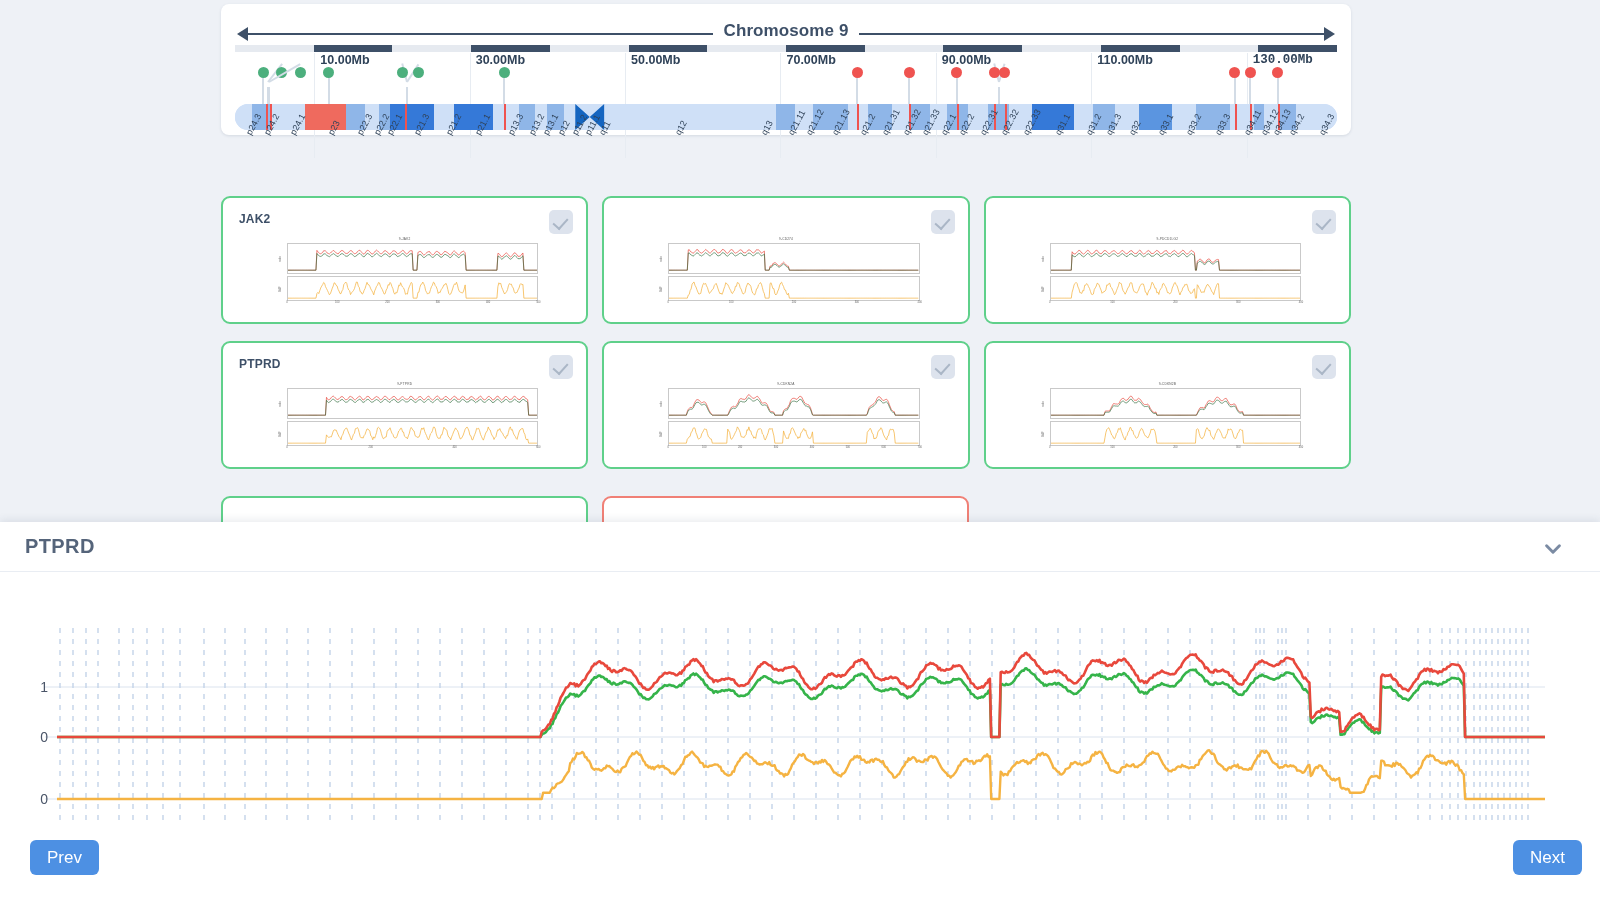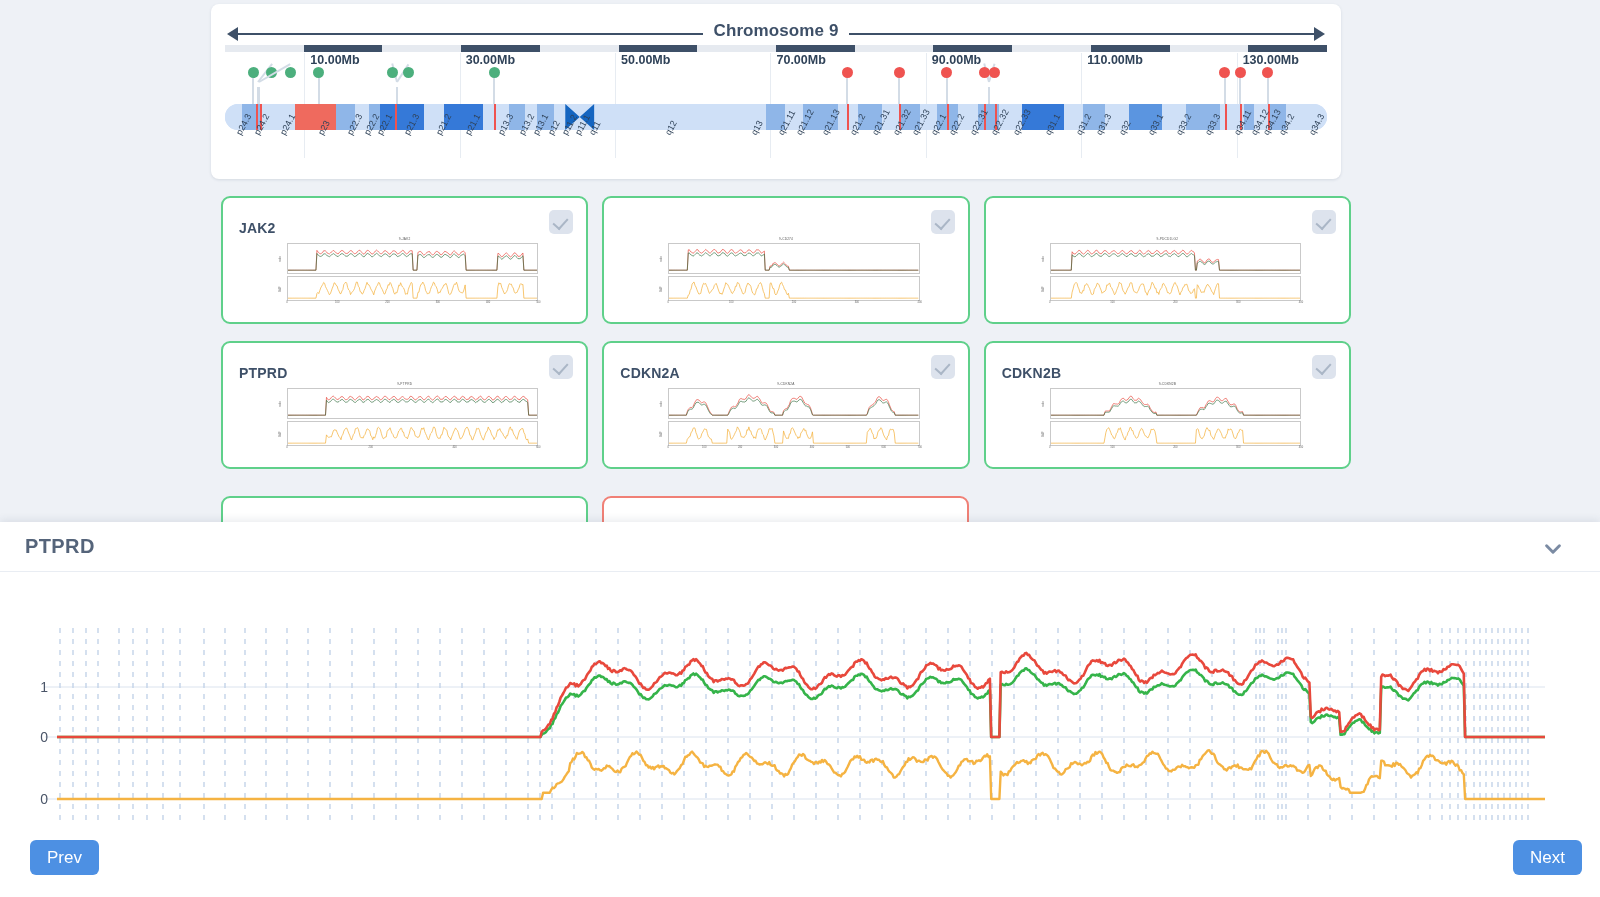--- a/index.html
+++ b/index.html
@@ -17,22 +17,22 @@
     left: 0; top: 0;
     width: 1600px;
     height: 522px;
     background: #eef1f6;
     overflow: hidden;
   }
 
   
   #ideogram-panel {
     position: absolute;
-    left: 211px; top: 4px;
-    width: 1130px; height: 175px;
+    left: 221px; top: 4px;
+    width: 1130px; height: 131px;
     background: #ffffff;
     border-radius: 8px;
     box-shadow: 0 1px 3px rgba(40,60,90,.13);
   }
   #chrom-arrow-row {
     position: absolute;
     left: 14px; top: 19px;
     width: 1102px; height: 22px;
   }
   .arrow-line {
@@ -150,24 +150,23 @@
     position: relative;
     background: #ffffff;
     border: 2px solid #5fd08a;
     border-radius: 9px;
     height: 128px;
     padding: 14px 16px 0 16px;
     overflow: hidden;
   }
   .gene-card.loss { border-color: #f08076; }
   .gene-name {
-    font-size: 14px; font-weight: 700;
+    font-size: 12px; font-weight: 700;
     color: #3e5068;
     letter-spacing: .2px;
-    margin-top: 8px;
   }
   .card-check {
     position: absolute;
     right: 13px; top: 12px;
     width: 24px; height: 24px;
     background: #dde3ed;
     border-radius: 5px;
   }
   .card-check::after {
     content: "";
@@ -316,21 +315,21 @@
         <div class="scale-tick" style="left: 240.726px;">30.00Mb</div>
         <div class="scale-gridline" style="left: 390.108px;"></div>
         <div class="scale-tick" style="left: 396.108px;">50.00Mb</div>
         <div class="scale-gridline" style="left: 545.49px;"></div>
         <div class="scale-tick" style="left: 551.49px;">70.00Mb</div>
         <div class="scale-gridline" style="left: 700.872px;"></div>
         <div class="scale-tick" style="left: 706.872px;">90.00Mb</div>
         <div class="scale-gridline" style="left: 856.254px;"></div>
         <div class="scale-tick" style="left: 862.254px;">110.00Mb</div>
         <div class="scale-gridline" style="left: 1011.64px;"></div>
-        <div class="scale-tick" style="left: 1017.64px;">130.00Mb</div>
+        <div class="scale-tick" style="left: 1017.64px; font-family: Liberation Mono, monospace;">130.00Mb</div>
       </div>
     <div id="markers-layer">
         <div class="lolli-stem" style="left: 27.0963px; height: 32px;"></div>
         <div class="lolli-dot gain" style="left: 22.5963px; top: 0px;"></div>
         <div class="lolli-stem" style="left: 31.779px; height: 18px;"></div>
         <div class="lolli-diag" style="left: 32.779px; top: 14px; width: 22.8331px; transform: rotate(-52.0296deg);"></div>
         <div class="lolli-dot gain" style="left: 41.3272px; top: 0px;"></div>
         <div class="lolli-stem" style="left: 33.3399px; height: 18px;"></div>
         <div class="lolli-diag" style="left: 34.3399px; top: 14px; width: 36.0357px; transform: rotate(-29.9672deg);"></div>
         <div class="lolli-dot gain" style="left: 60.0581px; top: 0px;"></div>
@@ -569,21 +568,20 @@
           </div>
           <div class="mini-xaxis">
             <span class="mini-xtick" style="left: 0%;">0</span>
             <span class="mini-xtick" style="left: 33.3333%;">200</span>
             <span class="mini-xtick" style="left: 66.6667%;">400</span>
             <span class="mini-xtick" style="left: 100%;">600</span>
           </div>
         </div>
       </div>
       <div class="gene-card">
-        <div class="gene-name">CDKN2A</div>
         <div class="card-check"></div>
         <div class="mini-plot">
           <div class="mini-title">9-CDKN2A</div>
           <div class="mini-pane top">
             <div class="mini-ylab">ratio</div>
             <svg viewBox="0 0 256 31" preserveAspectRatio="none">
               <path d="M0.0,28.0L1.0,28.0L2.0,28.0L3.0,28.0L4.0,28.0L4.9,28.0L5.9,28.0L6.9,28.0L7.9,28.0L8.9,28.0L9.9,28.0L10.9,28.0L11.9,28.0L12.8,28.0L13.8,28.0L14.8,28.0L15.8,28.0L16.8,28.0L17.8,28.0L18.8,24.1L19.8,21.6L20.8,20.7L21.7,19.8L22.7,20.0L23.7,19.7L24.7,18.6L25.7,16.2L26.7,14.0L27.7,12.1L28.7,11.4L29.7,11.4L30.6,11.7L31.6,13.0L32.6,13.9L33.6,14.9L34.6,14.3L35.6,13.8L36.6,13.9L37.6,14.6L38.5,16.4L39.5,18.8L40.5,21.4L41.5,23.5L42.5,25.4L43.5,26.2L44.5,28.0L45.5,28.0L46.5,28.0L47.4,28.0L48.4,28.0L49.4,28.0L50.4,28.0L51.4,28.0L52.4,28.0L53.4,28.0L54.4,28.0L55.4,28.0L56.3,28.0L57.3,28.0L58.3,28.0L59.3,28.0L60.3,28.0L61.3,25.4L62.3,22.9L63.3,20.9L64.2,19.4L65.2,19.0L66.2,18.4L67.2,19.0L68.2,18.9L69.2,17.6L70.2,15.9L71.2,14.1L72.2,11.3L73.1,10.5L74.1,10.1L75.1,10.9L76.1,10.7L77.1,11.5L78.1,10.6L79.1,10.2L80.1,8.2L81.1,6.6L82.0,6.0L83.0,6.8L84.0,7.7L85.0,8.8L86.0,10.0L87.0,9.9L88.0,9.6L89.0,8.9L89.9,8.1L90.9,7.8L91.9,9.2L92.9,10.3L93.9,12.1L94.9,14.3L95.9,15.1L96.9,14.9L97.9,14.6L98.8,14.7L99.8,15.1L100.8,16.6L101.8,19.0L102.8,21.3L103.8,23.3L104.8,24.4L105.8,24.1L106.7,24.5L107.7,24.9L108.7,28.0L109.7,28.0L110.7,28.0L111.7,28.0L112.7,28.0L113.7,28.0L114.7,28.0L115.6,28.0L116.6,28.0L117.6,23.1L118.6,22.2L119.6,21.1L120.6,20.8L121.6,20.6L122.6,18.2L123.6,16.6L124.5,13.5L125.5,11.3L126.5,10.3L127.5,10.0L128.5,9.9L129.5,10.2L130.5,11.0L131.5,10.9L132.4,9.9L133.4,8.6L134.4,7.8L135.4,8.0L136.4,8.8L137.4,11.1L138.4,13.1L139.4,15.0L140.4,15.9L141.3,16.0L142.3,16.7L143.3,16.8L144.3,18.3L145.3,20.2L146.3,23.4L147.3,27.5L148.3,28.0L149.3,28.0L150.2,28.0L151.2,28.0L152.2,28.0L153.2,28.0L154.2,28.0L155.2,28.0L156.2,28.0L157.2,28.0L158.1,28.0L159.1,28.0L160.1,28.0L161.1,28.0L162.1,28.0L163.1,28.0L164.1,28.0L165.1,28.0L166.1,28.0L167.0,28.0L168.0,28.0L169.0,28.0L170.0,28.0L171.0,28.0L172.0,28.0L173.0,28.0L174.0,28.0L174.9,28.0L175.9,28.0L176.9,28.0L177.9,28.0L178.9,28.0L179.9,28.0L180.9,28.0L181.9,28.0L182.9,28.0L183.8,28.0L184.8,28.0L185.8,28.0L186.8,28.0L187.8,28.0L188.8,28.0L189.8,28.0L190.8,28.0L191.8,28.0L192.7,28.0L193.7,28.0L194.7,28.0L195.7,28.0L196.7,28.0L197.7,28.0L198.7,28.0L199.7,28.0L200.6,28.0L201.6,28.0L202.6,28.0L203.6,26.2L204.6,22.5L205.6,19.7L206.6,18.4L207.6,17.7L208.6,17.1L209.5,16.4L210.5,15.6L211.5,14.3L212.5,12.8L213.5,10.3L214.5,8.7L215.5,8.2L216.5,8.6L217.5,9.5L218.4,10.9L219.4,12.1L220.4,12.2L221.4,11.8L222.4,11.2L223.4,10.9L224.4,12.1L225.4,14.2L226.3,17.0L227.3,19.4L228.3,22.0L229.3,23.1L230.3,24.0L231.3,24.2L232.3,28.0L233.3,28.0L234.3,28.0L235.2,28.0L236.2,28.0L237.2,28.0L238.2,28.0L239.2,28.0L240.2,28.0L241.2,28.0L242.2,28.0L243.2,28.0L244.1,28.0L245.1,28.0L246.1,28.0L247.1,28.0L248.1,28.0L249.1,28.0L250.1,28.0L251.1,28.0L252.0,28.0L253.0,28.0L254.0,28.0L255.0,28.0L256.0,28.0" fill="none" stroke="#e8483c" stroke-width="0.8" opacity="0.9"></path>
               <path d="M0.0,28.0L1.0,28.0L2.0,28.0L3.0,28.0L4.0,28.0L4.9,28.0L5.9,28.0L6.9,28.0L7.9,28.0L8.9,28.0L9.9,28.0L10.9,28.0L11.9,28.0L12.8,28.0L13.8,28.0L14.8,28.0L15.8,28.0L16.8,28.0L17.8,28.0L18.8,25.4L19.8,23.1L20.8,22.4L21.7,21.6L22.7,21.7L23.7,21.5L24.7,20.5L25.7,18.4L26.7,16.5L27.7,14.8L28.7,14.2L29.7,14.2L30.6,14.4L31.6,15.6L32.6,16.4L33.6,17.2L34.6,16.8L35.6,16.3L36.6,16.4L37.6,17.0L38.5,18.6L39.5,20.7L40.5,23.0L41.5,24.8L42.5,26.5L43.5,27.1L44.5,28.0L45.5,28.0L46.5,28.0L47.4,28.0L48.4,28.0L49.4,28.0L50.4,28.0L51.4,28.0L52.4,28.0L53.4,28.0L54.4,28.0L55.4,28.0L56.3,28.0L57.3,28.0L58.3,28.0L59.3,28.0L60.3,28.0L61.3,26.5L62.3,24.3L63.3,22.6L64.2,21.2L65.2,20.9L66.2,20.4L67.2,20.9L68.2,20.8L69.2,19.6L70.2,18.1L71.2,16.6L72.2,14.1L73.1,13.4L74.1,13.0L75.1,13.8L76.1,13.6L77.1,14.2L78.1,13.5L79.1,13.1L80.1,11.4L81.1,10.0L82.0,9.4L83.0,10.2L84.0,11.0L85.0,11.9L86.0,12.9L87.0,12.9L88.0,12.6L89.0,12.0L89.9,11.3L90.9,11.0L91.9,12.3L92.9,13.2L93.9,14.8L94.9,16.8L95.9,17.4L96.9,17.3L97.9,17.0L98.8,17.1L99.8,17.5L100.8,18.7L101.8,20.9L102.8,22.9L103.8,24.7L104.8,25.6L105.8,25.4L106.7,25.7L107.7,26.0L108.7,28.0L109.7,28.0L110.7,28.0L111.7,28.0L112.7,28.0L113.7,28.0L114.7,28.0L115.6,28.0L116.6,28.0L117.6,24.5L118.6,23.7L119.6,22.7L120.6,22.5L121.6,22.3L122.6,20.1L123.6,18.8L124.5,16.0L125.5,14.1L126.5,13.3L127.5,13.0L128.5,12.9L129.5,13.1L130.5,13.8L131.5,13.7L132.4,12.9L133.4,11.8L134.4,11.1L135.4,11.2L136.4,11.9L137.4,14.0L138.4,15.6L139.4,17.4L140.4,18.2L141.3,18.2L142.3,18.9L143.3,18.9L144.3,20.3L145.3,21.9L146.3,24.7L147.3,27.6L148.3,28.0L149.3,28.0L150.2,28.0L151.2,28.0L152.2,28.0L153.2,28.0L154.2,28.0L155.2,28.0L156.2,28.0L157.2,28.0L158.1,28.0L159.1,28.0L160.1,28.0L161.1,28.0L162.1,28.0L163.1,28.0L164.1,28.0L165.1,28.0L166.1,28.0L167.0,28.0L168.0,28.0L169.0,28.0L170.0,28.0L171.0,28.0L172.0,28.0L173.0,28.0L174.0,28.0L174.9,28.0L175.9,28.0L176.9,28.0L177.9,28.0L178.9,28.0L179.9,28.0L180.9,28.0L181.9,28.0L182.9,28.0L183.8,28.0L184.8,28.0L185.8,28.0L186.8,28.0L187.8,28.0L188.8,28.0L189.8,28.0L190.8,28.0L191.8,28.0L192.7,28.0L193.7,28.0L194.7,28.0L195.7,28.0L196.7,28.0L197.7,28.0L198.7,28.0L199.7,28.0L200.6,28.0L201.6,28.0L202.6,28.0L203.6,27.1L204.6,23.9L205.6,21.5L206.6,20.3L207.6,19.7L208.6,19.2L209.5,18.6L210.5,17.9L211.5,16.7L212.5,15.4L213.5,13.3L214.5,11.8L215.5,11.4L216.5,11.7L217.5,12.5L218.4,13.8L219.4,14.8L220.4,14.9L221.4,14.6L222.4,14.0L223.4,13.8L224.4,14.8L225.4,16.7L226.3,19.1L227.3,21.2L228.3,23.5L229.3,24.5L230.3,25.2L231.3,25.4L232.3,28.0L233.3,28.0L234.3,28.0L235.2,28.0L236.2,28.0L237.2,28.0L238.2,28.0L239.2,28.0L240.2,28.0L241.2,28.0L242.2,28.0L243.2,28.0L244.1,28.0L245.1,28.0L246.1,28.0L247.1,28.0L248.1,28.0L249.1,28.0L250.1,28.0L251.1,28.0L252.0,28.0L253.0,28.0L254.0,28.0L255.0,28.0L256.0,28.0" fill="none" stroke="#2f6b3a" stroke-width="0.8" opacity="0.85"></path>
             </svg>
           </div>
@@ -599,21 +597,20 @@
             <span class="mini-xtick" style="left: 28.5714%;">200</span>
             <span class="mini-xtick" style="left: 42.8571%;">300</span>
             <span class="mini-xtick" style="left: 57.1429%;">400</span>
             <span class="mini-xtick" style="left: 71.4286%;">500</span>
             <span class="mini-xtick" style="left: 85.7143%;">600</span>
             <span class="mini-xtick" style="left: 100%;">700</span>
           </div>
         </div>
       </div>
       <div class="gene-card">
-        <div class="gene-name">CDKN2B</div>
         <div class="card-check"></div>
         <div class="mini-plot">
           <div class="mini-title">9-CDKN2B</div>
           <div class="mini-pane top">
             <div class="mini-ylab">ratio</div>
             <svg viewBox="0 0 256 31" preserveAspectRatio="none">
               <path d="M0.0,28.0L1.0,28.0L2.0,28.0L3.0,28.0L4.0,28.0L4.9,28.0L5.9,28.0L6.9,28.0L7.9,28.0L8.9,28.0L9.9,28.0L10.9,28.0L11.9,28.0L12.8,28.0L13.8,28.0L14.8,28.0L15.8,28.0L16.8,28.0L17.8,28.0L18.8,28.0L19.8,28.0L20.8,28.0L21.7,28.0L22.7,28.0L23.7,28.0L24.7,28.0L25.7,28.0L26.7,28.0L27.7,28.0L28.7,28.0L29.7,28.0L30.6,28.0L31.6,28.0L32.6,28.0L33.6,28.0L34.6,28.0L35.6,28.0L36.6,28.0L37.6,28.0L38.5,28.0L39.5,28.0L40.5,28.0L41.5,28.0L42.5,28.0L43.5,28.0L44.5,28.0L45.5,28.0L46.5,28.0L47.4,28.0L48.4,28.0L49.4,28.0L50.4,28.0L51.4,28.0L52.4,28.0L53.4,28.0L54.4,28.0L55.4,24.1L56.3,23.5L57.3,23.5L58.3,23.5L59.3,23.5L60.3,23.1L61.3,21.0L62.3,18.9L63.3,17.0L64.2,15.6L65.2,15.7L66.2,16.0L67.2,16.0L68.2,16.2L69.2,15.9L70.2,14.7L71.2,12.4L72.2,10.9L73.1,10.3L74.1,9.7L75.1,10.8L76.1,11.6L77.1,12.4L78.1,11.5L79.1,11.0L80.1,9.1L81.1,8.3L82.0,7.5L83.0,8.1L84.0,9.9L85.0,11.2L86.0,12.2L87.0,12.0L88.0,12.1L89.0,10.5L89.9,9.9L90.9,10.6L91.9,11.3L92.9,13.0L93.9,14.5L94.9,15.9L95.9,16.7L96.9,16.6L97.9,16.7L98.8,16.1L99.8,16.6L100.8,18.0L101.8,20.5L102.8,22.0L103.8,23.6L104.8,24.5L105.8,25.0L106.7,25.1L107.7,24.5L108.7,28.0L109.7,28.0L110.7,28.0L111.7,28.0L112.7,28.0L113.7,28.0L114.7,28.0L115.6,28.0L116.6,28.0L117.6,28.0L118.6,28.0L119.6,28.0L120.6,28.0L121.6,28.0L122.6,28.0L123.6,28.0L124.5,28.0L125.5,28.0L126.5,28.0L127.5,28.0L128.5,28.0L129.5,28.0L130.5,28.0L131.5,28.0L132.4,28.0L133.4,28.0L134.4,28.0L135.4,28.0L136.4,28.0L137.4,28.0L138.4,28.0L139.4,28.0L140.4,28.0L141.3,28.0L142.3,28.0L143.3,28.0L144.3,28.0L145.3,28.0L146.3,28.0L147.3,28.0L148.3,28.0L149.3,28.0L150.2,25.6L151.2,23.4L152.2,21.5L153.2,19.9L154.2,20.0L155.2,19.6L156.2,20.2L157.2,20.5L158.1,19.1L159.1,16.9L160.1,15.4L161.1,13.2L162.1,12.7L163.1,12.4L164.1,13.0L165.1,13.4L166.1,13.8L167.0,13.5L168.0,12.0L169.0,10.2L170.0,8.9L171.0,8.8L172.0,9.3L173.0,10.2L174.0,12.0L174.9,12.4L175.9,12.5L176.9,11.8L177.9,10.8L178.9,10.2L179.9,10.0L180.9,11.7L181.9,13.4L182.9,15.2L183.8,16.6L184.8,16.9L185.8,16.9L186.8,16.4L187.8,15.9L188.8,16.2L189.8,17.8L190.8,20.4L191.8,22.2L192.7,23.4L193.7,24.7L194.7,24.5L195.7,24.3L196.7,24.2L197.7,28.0L198.7,28.0L199.7,28.0L200.6,28.0L201.6,28.0L202.6,28.0L203.6,28.0L204.6,28.0L205.6,28.0L206.6,28.0L207.6,28.0L208.6,28.0L209.5,28.0L210.5,28.0L211.5,28.0L212.5,28.0L213.5,28.0L214.5,28.0L215.5,28.0L216.5,28.0L217.5,28.0L218.4,28.0L219.4,28.0L220.4,28.0L221.4,28.0L222.4,28.0L223.4,28.0L224.4,28.0L225.4,28.0L226.3,28.0L227.3,28.0L228.3,28.0L229.3,28.0L230.3,28.0L231.3,28.0L232.3,28.0L233.3,28.0L234.3,28.0L235.2,28.0L236.2,28.0L237.2,28.0L238.2,28.0L239.2,28.0L240.2,28.0L241.2,28.0L242.2,28.0L243.2,28.0L244.1,28.0L245.1,28.0L246.1,28.0L247.1,28.0L248.1,28.0L249.1,28.0L250.1,28.0L251.1,28.0L252.0,28.0L253.0,28.0L254.0,28.0L255.0,28.0L256.0,28.0" fill="none" stroke="#e8483c" stroke-width="0.8" opacity="0.9"></path>
               <path d="M0.0,28.0L1.0,28.0L2.0,28.0L3.0,28.0L4.0,28.0L4.9,28.0L5.9,28.0L6.9,28.0L7.9,28.0L8.9,28.0L9.9,28.0L10.9,28.0L11.9,28.0L12.8,28.0L13.8,28.0L14.8,28.0L15.8,28.0L16.8,28.0L17.8,28.0L18.8,28.0L19.8,28.0L20.8,28.0L21.7,28.0L22.7,28.0L23.7,28.0L24.7,28.0L25.7,28.0L26.7,28.0L27.7,28.0L28.7,28.0L29.7,28.0L30.6,28.0L31.6,28.0L32.6,28.0L33.6,28.0L34.6,28.0L35.6,28.0L36.6,28.0L37.6,28.0L38.5,28.0L39.5,28.0L40.5,28.0L41.5,28.0L42.5,28.0L43.5,28.0L44.5,28.0L45.5,28.0L46.5,28.0L47.4,28.0L48.4,28.0L49.4,28.0L50.4,28.0L51.4,28.0L52.4,28.0L53.4,28.0L54.4,28.0L55.4,25.3L56.3,24.8L57.3,24.8L58.3,24.8L59.3,24.8L60.3,24.5L61.3,22.6L62.3,20.8L63.3,19.1L64.2,17.9L65.2,18.0L66.2,18.2L67.2,18.2L68.2,18.4L69.2,18.1L70.2,17.1L71.2,15.1L72.2,13.8L73.1,13.2L74.1,12.7L75.1,13.7L76.1,14.4L77.1,15.1L78.1,14.3L79.1,13.9L80.1,12.2L81.1,11.5L82.0,10.8L83.0,11.3L84.0,12.9L85.0,14.1L86.0,14.9L87.0,14.7L88.0,14.8L89.0,13.4L89.9,12.9L90.9,13.5L91.9,14.1L92.9,15.6L93.9,16.9L94.9,18.2L95.9,18.8L96.9,18.7L97.9,18.8L98.8,18.3L99.8,18.7L100.8,20.0L101.8,22.2L102.8,23.5L103.8,24.9L104.8,25.7L105.8,26.1L106.7,26.2L107.7,25.7L108.7,28.0L109.7,28.0L110.7,28.0L111.7,28.0L112.7,28.0L113.7,28.0L114.7,28.0L115.6,28.0L116.6,28.0L117.6,28.0L118.6,28.0L119.6,28.0L120.6,28.0L121.6,28.0L122.6,28.0L123.6,28.0L124.5,28.0L125.5,28.0L126.5,28.0L127.5,28.0L128.5,28.0L129.5,28.0L130.5,28.0L131.5,28.0L132.4,28.0L133.4,28.0L134.4,28.0L135.4,28.0L136.4,28.0L137.4,28.0L138.4,28.0L139.4,28.0L140.4,28.0L141.3,28.0L142.3,28.0L143.3,28.0L144.3,28.0L145.3,28.0L146.3,28.0L147.3,28.0L148.3,28.0L149.3,28.0L150.2,26.6L151.2,24.7L152.2,23.1L153.2,21.7L154.2,21.7L155.2,21.4L156.2,21.9L157.2,22.1L158.1,21.0L159.1,19.0L160.1,17.7L161.1,15.8L162.1,15.3L163.1,15.1L164.1,15.6L165.1,15.9L166.1,16.3L167.0,16.0L168.0,14.7L169.0,13.1L170.0,12.0L171.0,11.9L172.0,12.4L173.0,13.1L174.0,14.7L174.9,15.1L175.9,15.2L176.9,14.5L177.9,13.6L178.9,13.2L179.9,13.0L180.9,14.5L181.9,16.0L182.9,17.5L183.8,18.8L184.8,19.0L185.8,19.0L186.8,18.6L187.8,18.2L188.8,18.4L189.8,19.8L190.8,22.1L191.8,23.7L192.7,24.8L193.7,25.9L194.7,25.7L195.7,25.5L196.7,25.4L197.7,28.0L198.7,28.0L199.7,28.0L200.6,28.0L201.6,28.0L202.6,28.0L203.6,28.0L204.6,28.0L205.6,28.0L206.6,28.0L207.6,28.0L208.6,28.0L209.5,28.0L210.5,28.0L211.5,28.0L212.5,28.0L213.5,28.0L214.5,28.0L215.5,28.0L216.5,28.0L217.5,28.0L218.4,28.0L219.4,28.0L220.4,28.0L221.4,28.0L222.4,28.0L223.4,28.0L224.4,28.0L225.4,28.0L226.3,28.0L227.3,28.0L228.3,28.0L229.3,28.0L230.3,28.0L231.3,28.0L232.3,28.0L233.3,28.0L234.3,28.0L235.2,28.0L236.2,28.0L237.2,28.0L238.2,28.0L239.2,28.0L240.2,28.0L241.2,28.0L242.2,28.0L243.2,28.0L244.1,28.0L245.1,28.0L246.1,28.0L247.1,28.0L248.1,28.0L249.1,28.0L250.1,28.0L251.1,28.0L252.0,28.0L253.0,28.0L254.0,28.0L255.0,28.0L256.0,28.0" fill="none" stroke="#2f6b3a" stroke-width="0.8" opacity="0.85"></path>
             </svg>
           </div>

